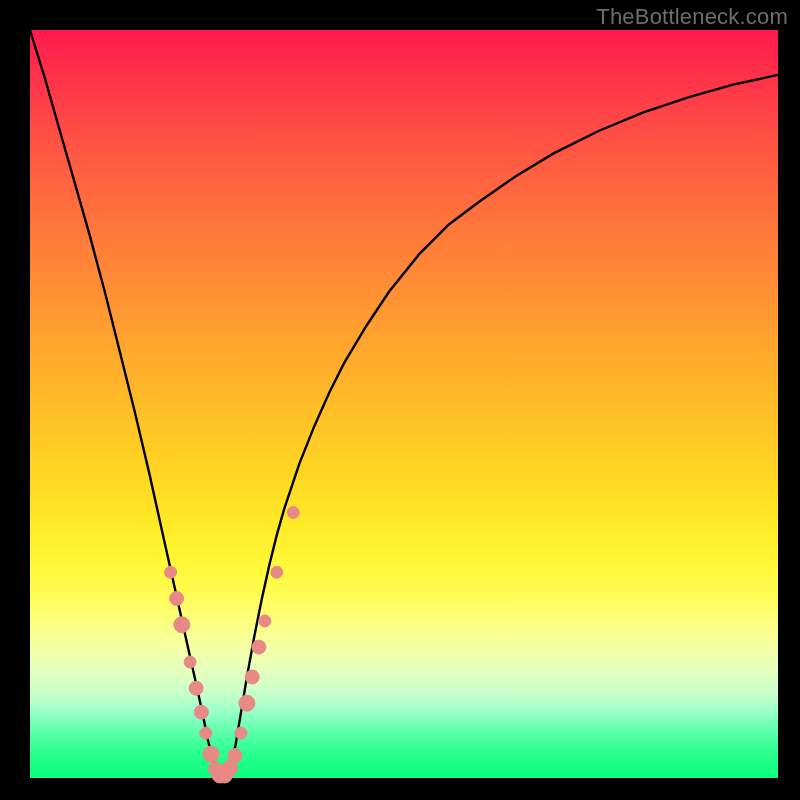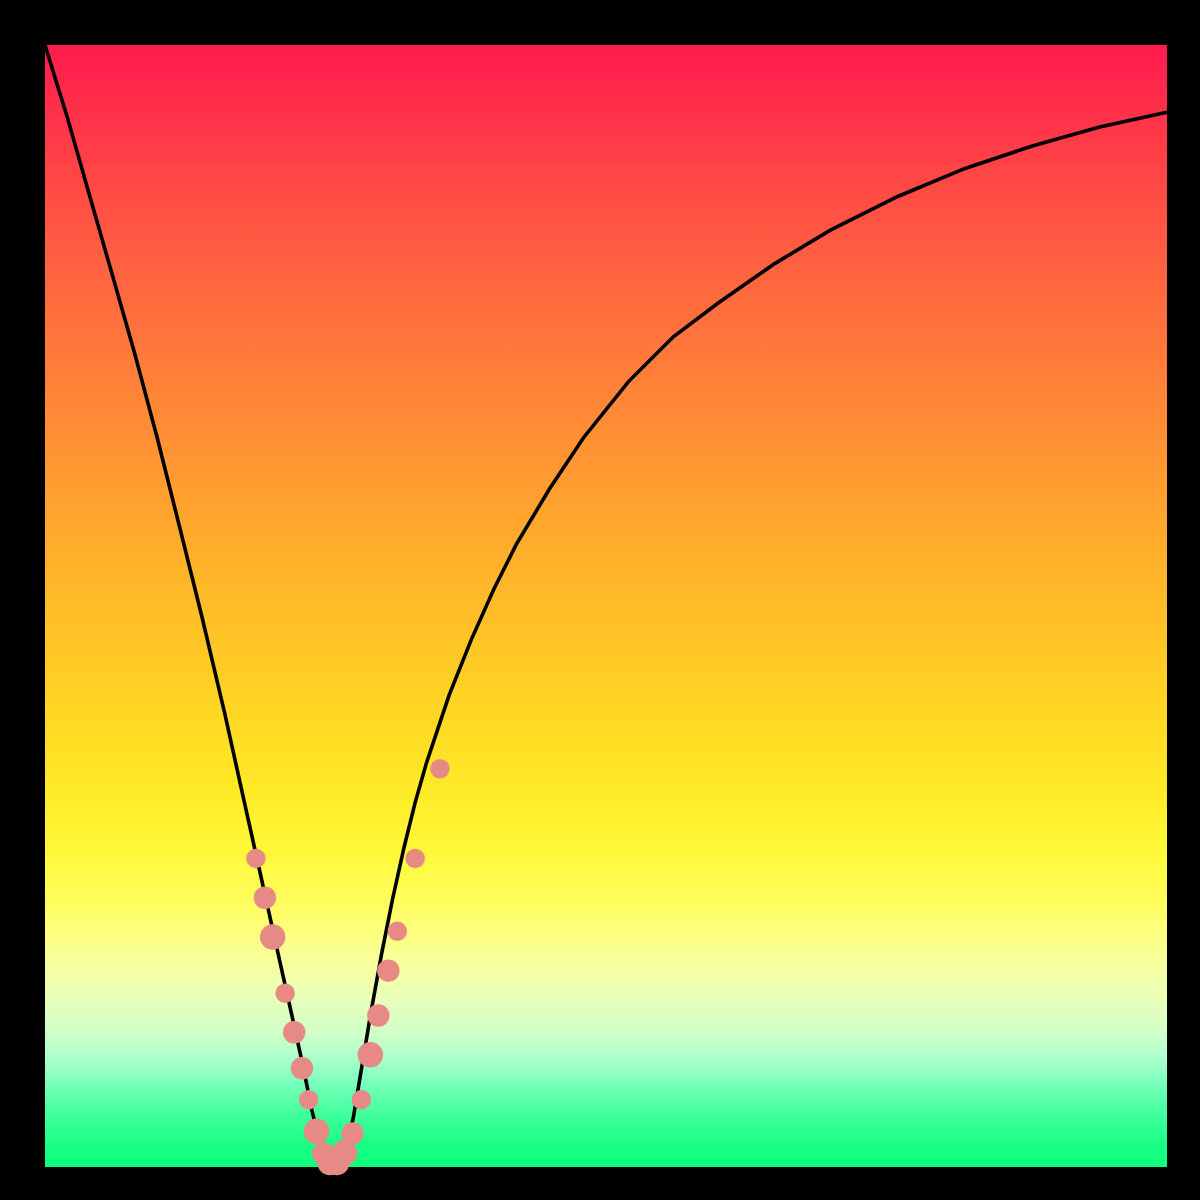--- a/index.html
+++ b/index.html
@@ -91,13 +91,14 @@
           <circle cx="210.9" cy="703.1" r="6" fill="#e78a85" stroke="#e78a85"></circle>
           <circle cx="216.9" cy="673.2" r="8" fill="#e78a85" stroke="#e78a85"></circle>
           <circle cx="222.2" cy="647.0" r="7" fill="#e78a85" stroke="#e78a85"></circle>
           <circle cx="228.9" cy="617.1" r="7" fill="#e78a85" stroke="#e78a85"></circle>
           <circle cx="234.9" cy="590.9" r="6" fill="#e78a85" stroke="#e78a85"></circle>
           <circle cx="246.8" cy="542.3" r="6" fill="#e78a85" stroke="#e78a85"></circle>
           <circle cx="263.3" cy="482.5" r="6" fill="#e78a85" stroke="#e78a85"></circle>
         </g>
     </svg>
   </div>
+  <div class="watermark">TheBottleneck.com</div>
 </div>
 
 </body></html>

